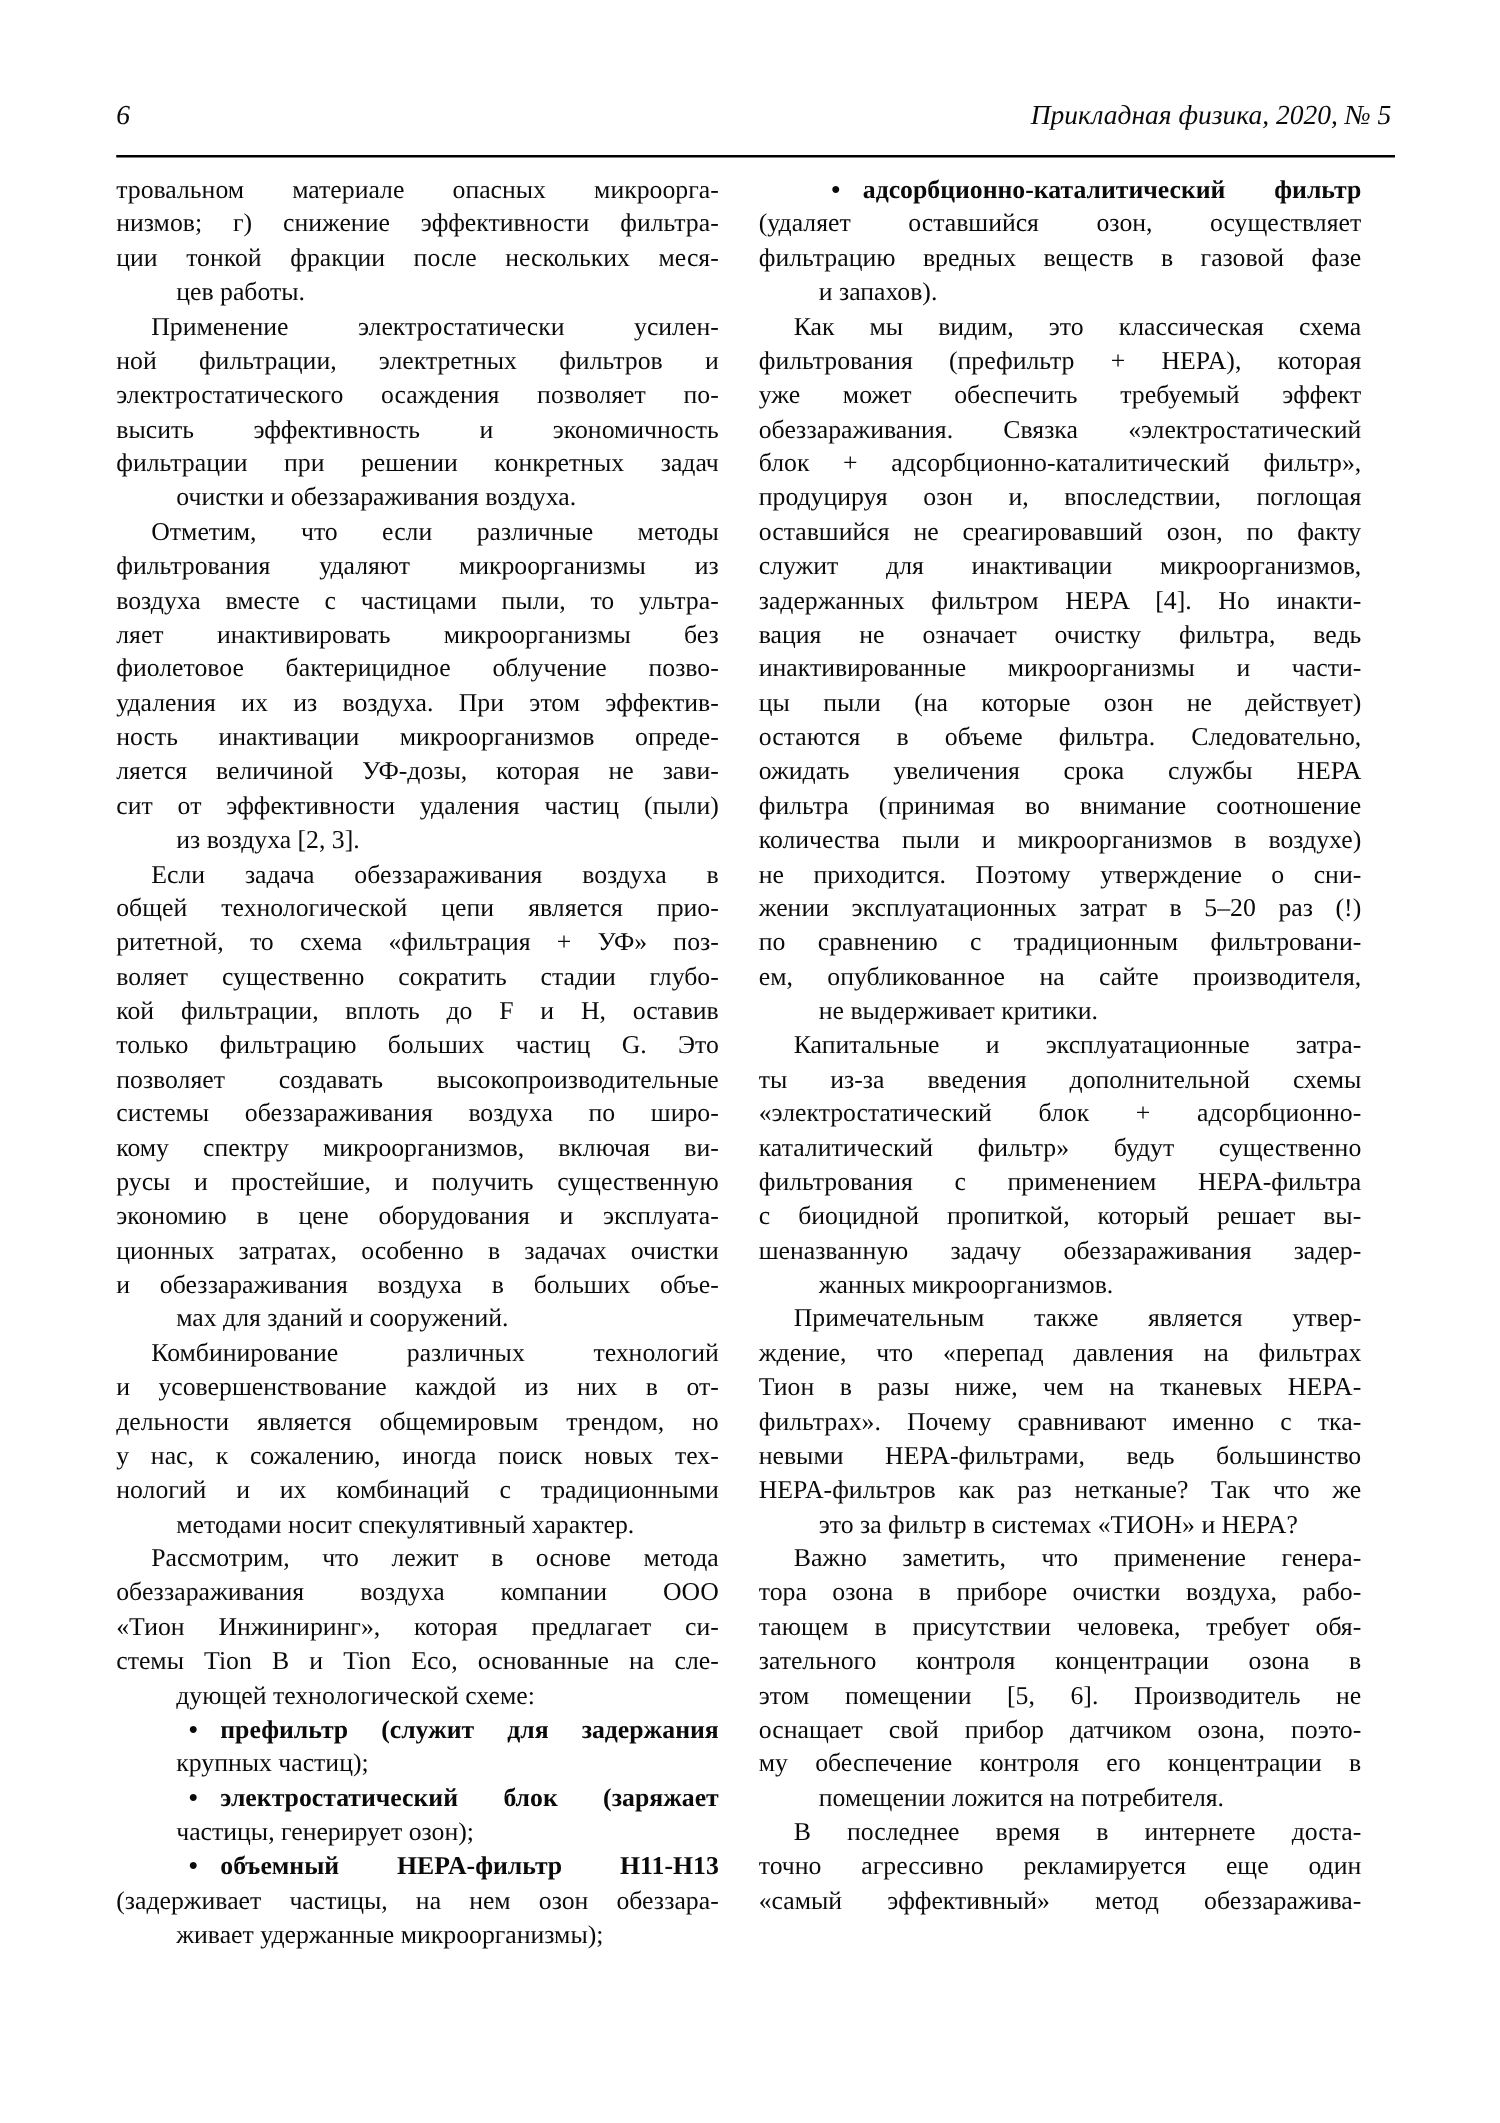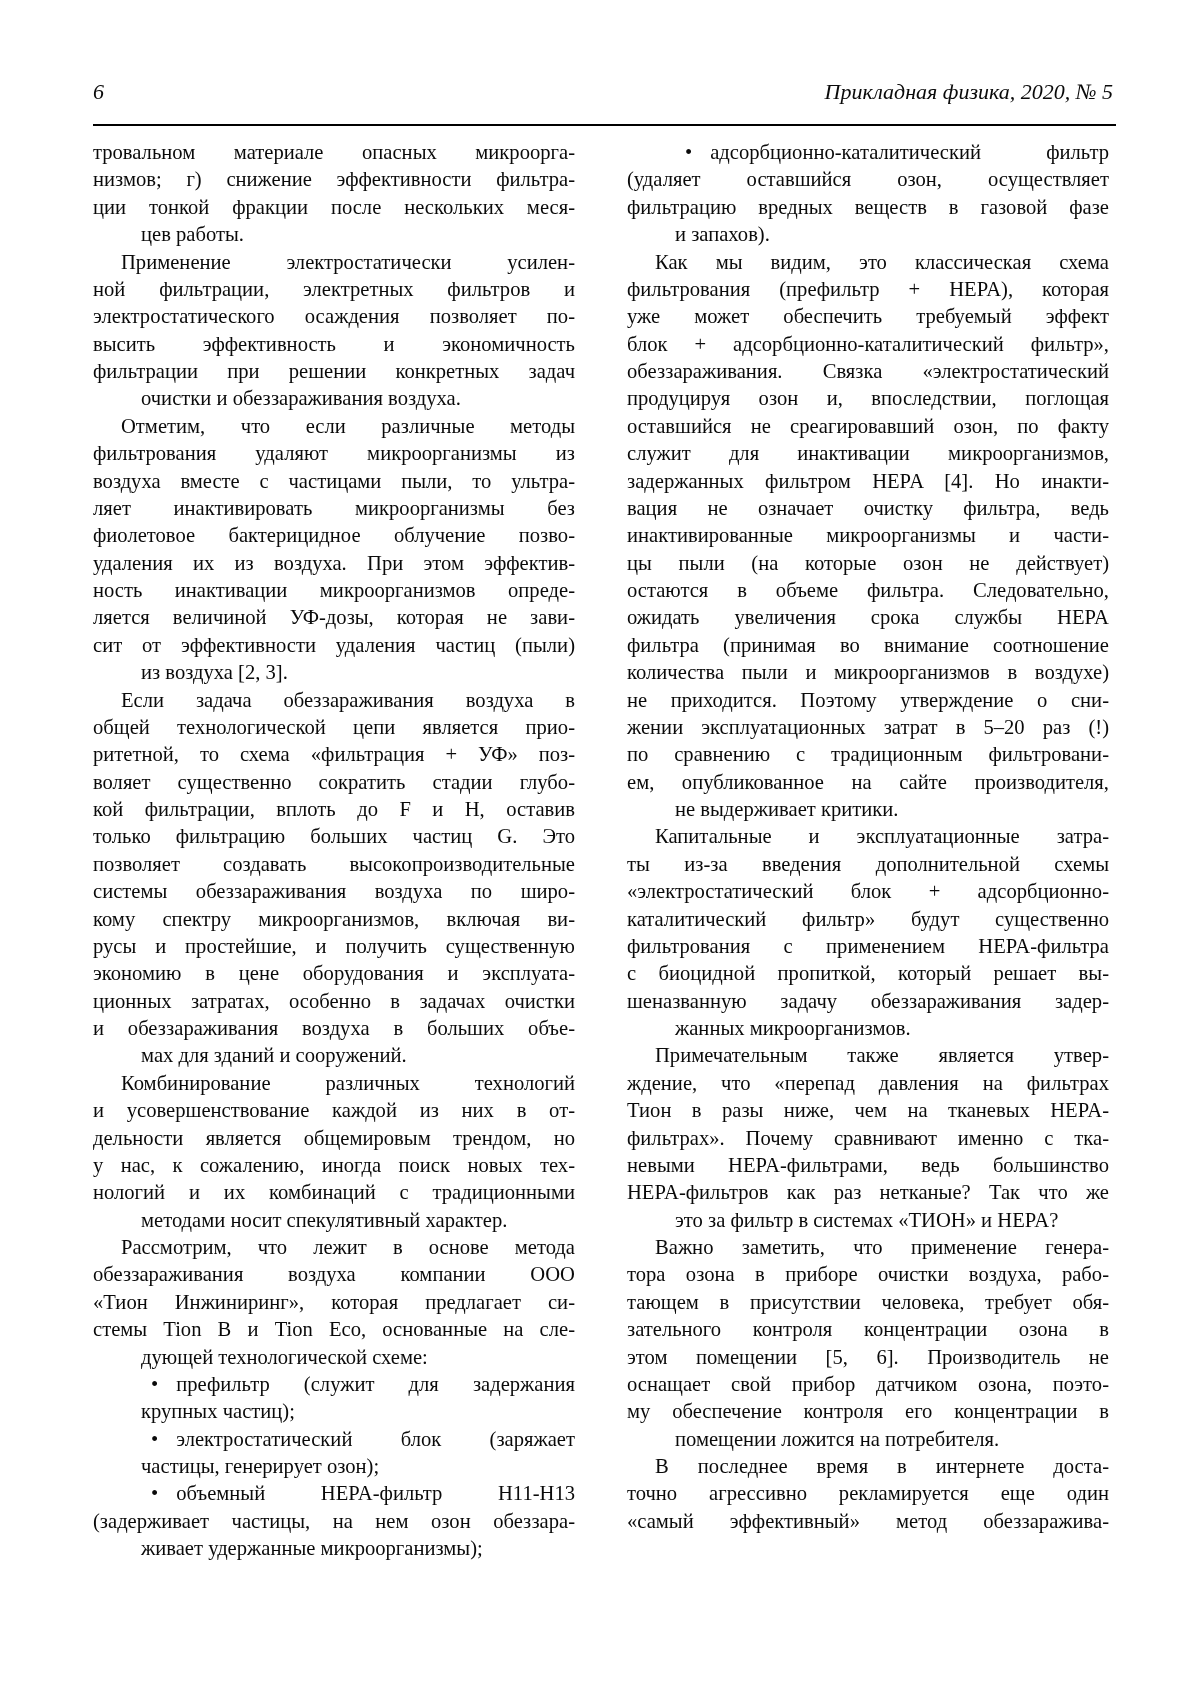--- a/index.html
+++ b/index.html
@@ -13,34 +13,34 @@
     position:absolute; top:80px; left:93px; right:87px;
     display:flex; justify-content:space-between; align-items:baseline;
     font-style:italic; font-size:22px; line-height:24px;
   }
   .header-rule {
     position:absolute; top:124px; left:93px; right:84px;
     height:2px; background:#000000;
   }
   .content {
     position:absolute; top:139px; left:93px;
-    display:flex; gap:52px;
+    display:flex; gap:32px;
     font-size:20.6px;
   }
   .col { width:482px; }
   .para { margin:0; }
   .line {
     height:27.38px; line-height:27.38px;
     text-align:justify; text-align-last:justify;
     white-space:normal; overflow:visible;
   }
   .line.last { text-align-last:left;margin-left:48px; }
   .para.p .line.first    { text-indent:28px; }
   .para.cont .line.first { text-indent:0; }
-  .para.bullet .line.first { text-indent:58px; }
+  .para.bullet .line.first { text-indent:58px;font-weight:bold; }
   .bullet-glyph { margin-right:18px; }
 </style>
 </head>
 <body>
 
 <div class="page">
   <div class="page-header">
     <span>6</span>
     <span>Прикладная физика, 2020, № 5</span>
   </div>
@@ -122,22 +122,22 @@
         <div class="para bullet">
           <div class="line first"><span class="bullet-glyph">•</span>адсорбционно-каталитический фильтр</div>
           <div class="line">(удаляет оставшийся озон, осуществляет</div>
           <div class="line">фильтрацию вредных веществ в газовой фазе</div>
           <div class="line last">и запахов).</div>
         </div>
         <div class="para p">
           <div class="line first">Как мы видим, это классическая схема</div>
           <div class="line">фильтрования (префильтр + HEPA), которая</div>
           <div class="line">уже может обеспечить требуемый эффект</div>
+          <div class="line">обеззараживания. Связка «электростатический</div>
           <div class="line">блок + адсорбционно-каталитический фильтр»,</div>
-          <div class="line">обеззараживания. Связка «электростатический</div>
           <div class="line">продуцируя озон и, впоследствии, поглощая</div>
           <div class="line">оставшийся не среагировавший озон, по факту</div>
           <div class="line">служит для инактивации микроорганизмов,</div>
           <div class="line">задержанных фильтром HEPA [4]. Но инакти-</div>
           <div class="line">вация не означает очистку фильтра, ведь</div>
           <div class="line">инактивированные микроорганизмы и части-</div>
           <div class="line">цы пыли (на которые озон не действует)</div>
           <div class="line">остаются в объеме фильтра. Следовательно,</div>
           <div class="line">ожидать увеличения срока службы HEPA</div>
           <div class="line">фильтра (принимая во внимание соотношение</div>

